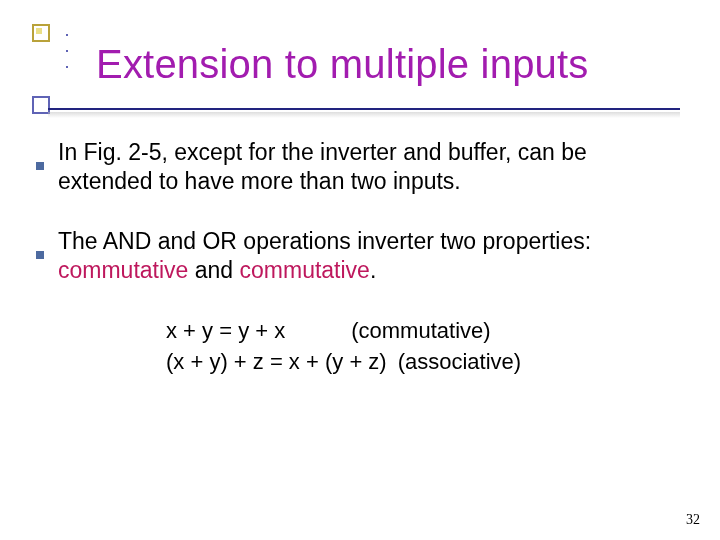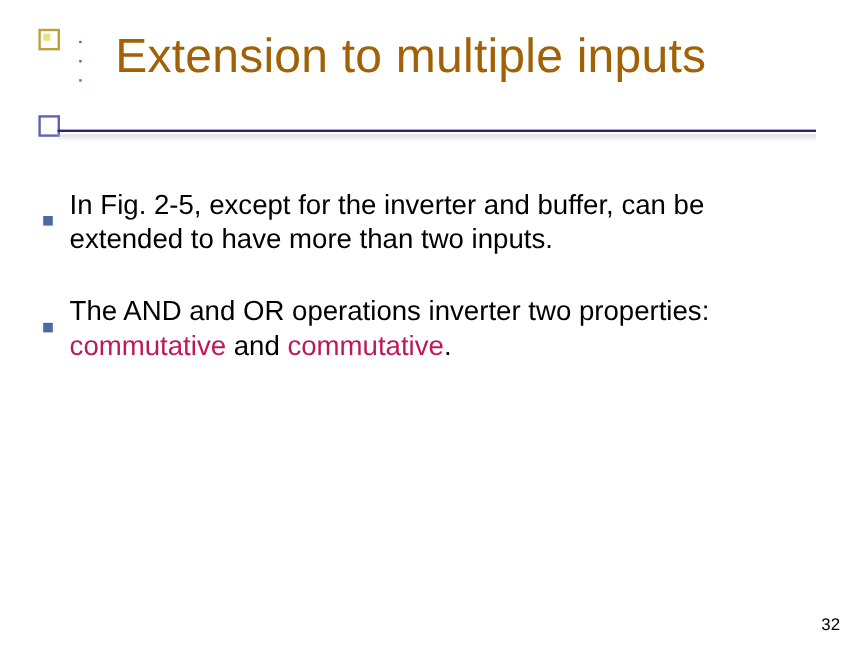--- a/index.html
+++ b/index.html
@@ -26,37 +26,37 @@
   }
   .corner .sq.bot{left:0;top:72px;border-color:#5f63b5;}
   .corner .dot{
     position:absolute;width:2px;height:2px;background:#5f63b5;left:34px;
   }
   .corner .dot.d1{top:10px}
   .corner .dot.d2{top:26px}
   .corner .dot.d3{top:42px}
 
   .title{
-    position:absolute;left:96px;top:25px;right:40px;
-    font-size:40px;line-height:1.1;color:#a16207;
+    position:absolute;left:96px;top:42px;right:40px;
+    font-size:40px;line-height:1.1;color:#a21caf;
     font-weight:400;
     letter-spacing:.2px;
   }
   .rule{
     position:absolute;left:48px;right:40px;top:108px;height:0;
     border-top:2px solid #22247f;
   }
   .shadow{
     position:absolute;left:48px;right:40px;top:112px;height:6px;
     background:linear-gradient(#bdbdbd,rgba(189,189,189,0));
     opacity:.5;
   }
 
   .content{
-    position:absolute;left:36px;right:40px;top:156px;
+    position:absolute;left:36px;right:40px;top:138px;
     font-size:23px;line-height:1.28;
   }
   .li{
     display:flex;align-items:flex-start;margin-bottom:30px;
   }
   .li .b{
     flex:0 0 22px;padding-top:10px;
   }
   .li .b span{
     display:inline-block;width:8px;height:8px;background:#4d6aa0;
@@ -64,21 +64,21 @@
   .li .t{flex:1}
   .emph{color:#be185d}
 
   .eqs{
     margin-left:130px;margin-top:6px;font-size:22px;line-height:1.4;
     white-space:nowrap;
   }
 
   .pg{
     position:absolute;right:20px;bottom:12px;
-    font-size:14px;color:#000;font-family:Liberation Sans, sans-serif;
+    font-size:14px;color:#000;font-family:Liberation Serif, serif;
   }
 </style>
 </head>
 <body>
 
 <div class="corner">
   <div class="sq top"></div>
   <div class="sq bot"></div>
   <span class="dot d1"></span>
   <span class="dot d2"></span>
@@ -96,16 +96,20 @@
     <div class="t">In Fig. 2-5, except for the inverter and buffer, can be extended to have more than two inputs.</div>
   </div>
 
   <div class="li">
     <div class="b"><span></span></div>
     <div class="t">
       <span>The AND and OR operations inverter two properties: </span><span class="emph">commutative</span><span> and </span><span class="emph">commutative</span><span>.</span>
     </div>
   </div>
 
+  <div class="eqs">
+    <div>x + y = y + x   (commutative)</div>
+    <div>(x + y) + z = x + (y + z) (associative)</div>
+  </div>
 
 </div>
 
 <div class="pg">32</div>
 
 </body></html>

